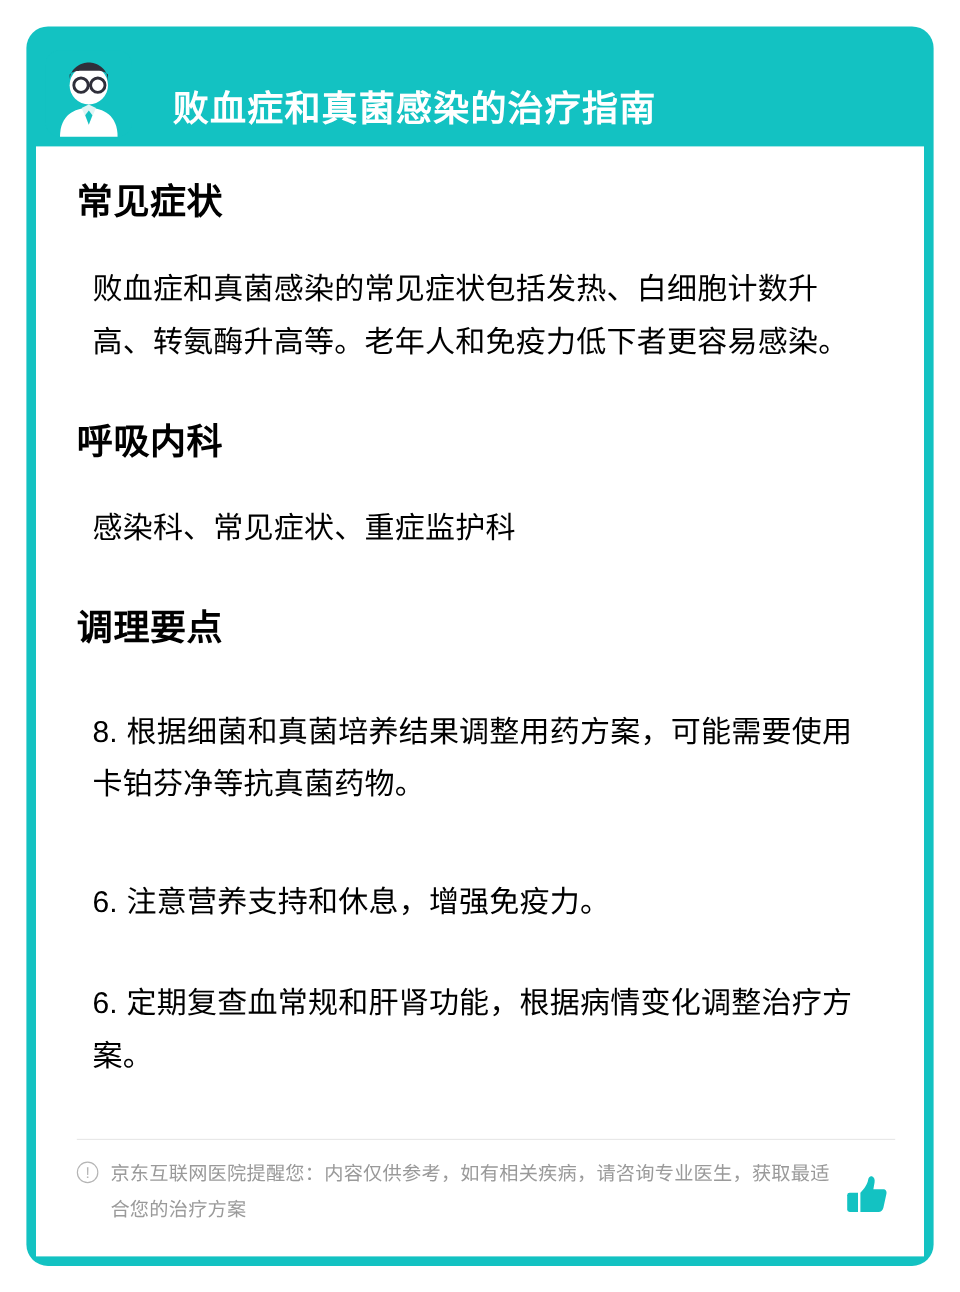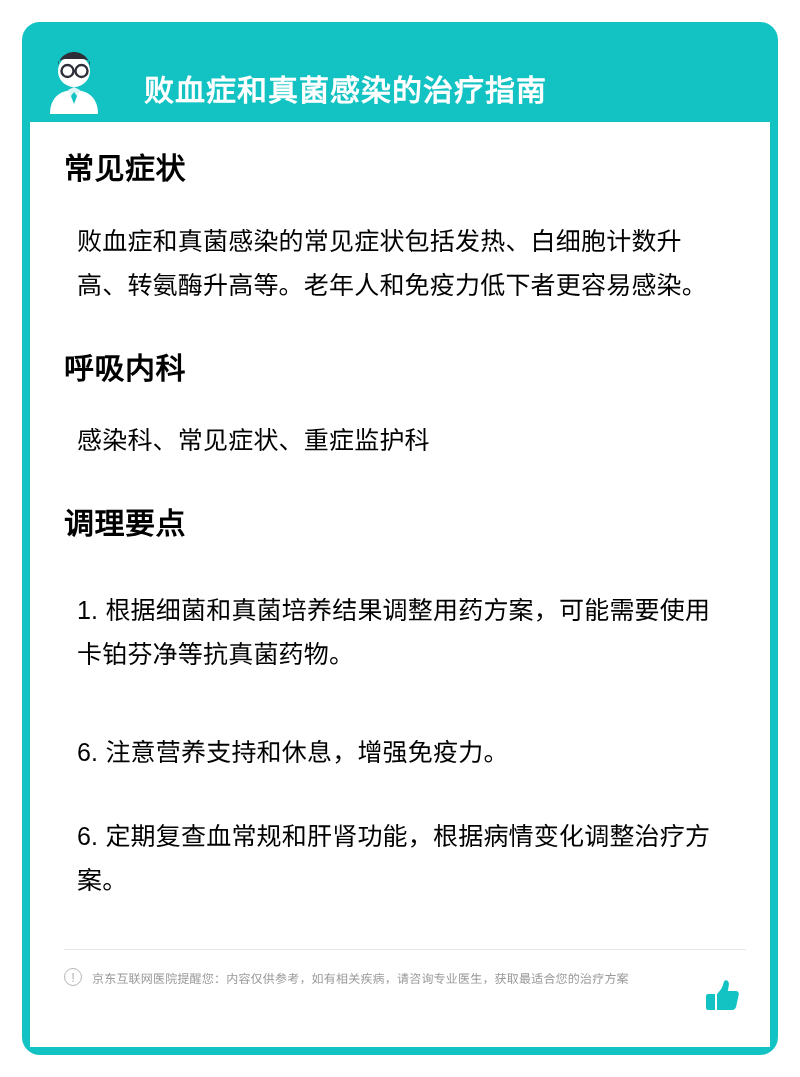--- a/index.html
+++ b/index.html
@@ -109,21 +109,21 @@
     border-radius: 50%;
     color: #b5b5b5;
     font-size: 13px;
     line-height: 17px;
     text-align: center;
     margin-top: 4px;
     margin-right: 10px;
     box-sizing: border-box;
   }
   .footer-text {
-    font-size: 12px;
+    font-size: 16px;
     line-height: 30px;
     color: #9a9a9a;
     max-width: 610px;
     letter-spacing: 0.2px;
   }
   .thumb {
     position: absolute;
     right: 4px;
     top: 12px;
     width: 40px;
@@ -166,21 +166,21 @@
 
     <h2 class="section-title">呼吸内科</h2>
     <div class="gap-after-title"></div>
     <p class="para">感染科、常见症状、重症监护科</p>
 
     <div class="block-gap-lg"></div>
 
     <h2 class="section-title">调理要点</h2>
     <div class="gap-after-title"></div>
     <div class="item-gap"></div>
-    <p class="para">1. 根据细菌和真菌培养结果调整用药方案，可能需要使用卡铂芬净等抗真菌药物。</p>
+    <p class="para">8. 根据细菌和真菌培养结果调整用药方案，可能需要使用卡铂芬净等抗真菌药物。</p>
     <div class="item-gap"></div>
     <div class="item-gap"></div>
     <p class="para">6. 注意营养支持和休息，增强免疫力。</p>
     <div class="item-gap"></div>
     <p class="para">6. 定期复查血常规和肝肾功能，根据病情变化调整治疗方案。</p>
 
     <div class="footer">
       <div class="footer-row">
         <span class="info-icon">!</span>
         <span class="footer-text">京东互联网医院提醒您：内容仅供参考，如有相关疾病，请咨询专业医生，获取最适合您的治疗方案</span>

